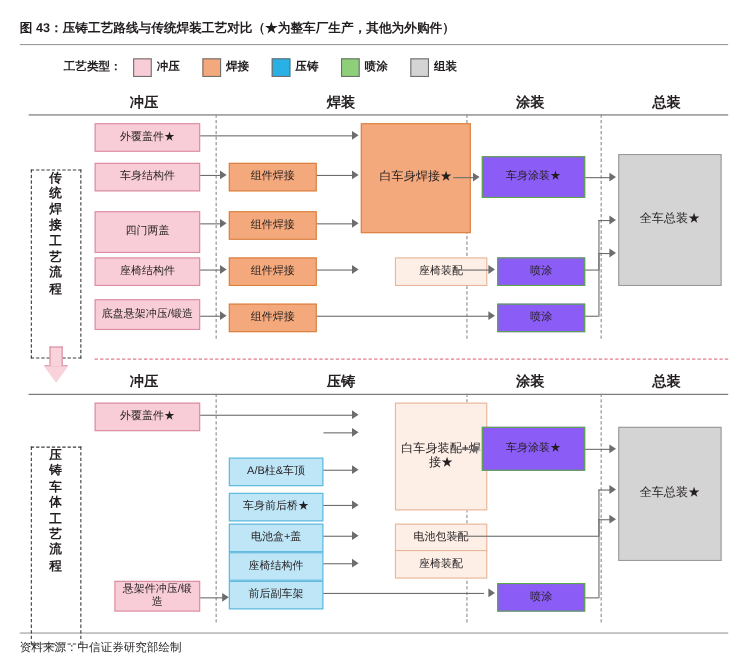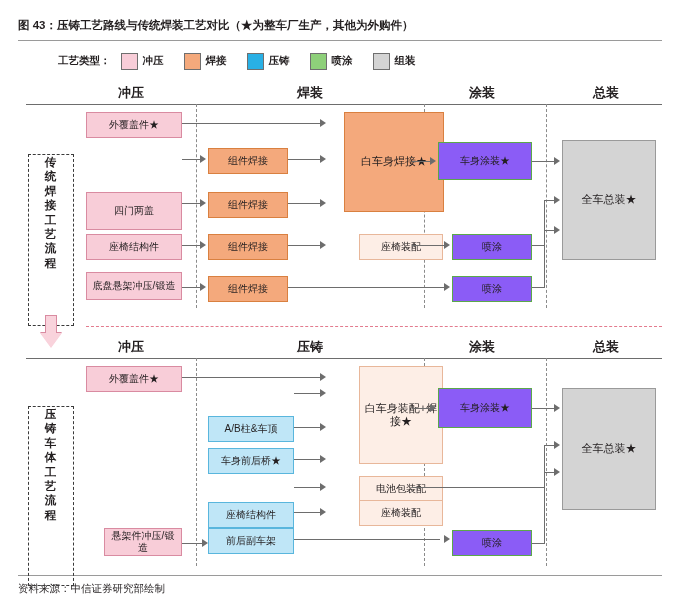--- a/index.html
+++ b/index.html
@@ -206,30 +206,31 @@
 
   <div class="vsep" style="left:196px; top:104px; height:204px;"></div>
   <div class="vsep" style="left:424px; top:104px; height:204px;"></div>
   <div class="vsep" style="left:546px; top:104px; height:204px;"></div>
 
   <div class="stagebox" style="left:28px; top:126px; width:46px; height:172px;">
     <span>传统焊接工艺流程</span>
   </div>
 
   <div class="node pink" style="left:86px; top:112px; width:96px; height:22px;">外覆盖件★</div>
+  <div class="node pink" style="left:86px; top:148px; width:96px; height:22px;">车身结构件</div>
   <div class="node pink" style="left:86px; top:192px; width:96px; height:38px;">四门两盖</div>
   <div class="node pink" style="left:86px; top:234px; width:96px; height:22px;">座椅结构件</div>
   <div class="node pink" style="left:86px; top:272px; width:96px; height:28px;">底盘悬架冲压/锻造</div>
 
   <div class="node orange" style="left:208px; top:148px; width:80px; height:22px;">组件焊接</div>
   <div class="node orange" style="left:208px; top:192px; width:80px; height:22px;">组件焊接</div>
   <div class="node orange" style="left:208px; top:234px; width:80px; height:22px;">组件焊接</div>
   <div class="node orange" style="left:208px; top:276px; width:80px; height:22px;">组件焊接</div>
 
-  <div class="node orange big" style="left:328px; top:112px; width:100px; height:100px;margin-left:16px;">白车身焊接★</div>
+  <div class="node orange big" style="left:328px; top:112px; width:100px; height:100px;">白车身焊接★</div>
 
   <div class="node cream" style="left:328px; top:234px; width:84px; height:26px;">座椅装配</div>
 
   <div class="node green" style="left:438px; top:142px; width:94px; height:38px;">车身涂装★</div>
   <div class="node green" style="left:452px; top:234px; width:80px; height:22px;">喷涂</div>
   <div class="node green" style="left:452px; top:276px; width:80px; height:22px;">喷涂</div>
 
   <div class="node gray big" style="left:562px; top:140px; width:94px; height:120px;">全车总装★</div>
 
   <div class="hline" style="left:182px; top:123px; width:140px;"></div>
@@ -293,20 +294,21 @@
 
   <div class="stagebox" style="left:28px; top:378px; width:46px; height:180px;">
     <span>压铸车体工艺流程</span>
   </div>
 
   <div class="node pink" style="left:86px; top:366px; width:96px; height:22px;">外覆盖件★</div>
   <div class="node pink" style="left:104px; top:528px; width:78px; height:28px;">悬架件冲压/锻造</div>
 
   <div class="node blue" style="left:208px; top:416px; width:86px; height:22px;">A/B柱&amp;车顶</div>
   <div class="node blue" style="left:208px; top:448px; width:86px; height:22px;">车身前后桥★</div>
+  <div class="node blue" style="left:208px; top:476px; width:86px; height:22px;">电池盒+盖</div>
   <div class="node blue" style="left:208px; top:502px; width:86px; height:22px;">座椅结构件</div>
   <div class="node blue" style="left:208px; top:528px; width:86px; height:22px;">前后副车架</div>
 
   <div class="node cream big" style="left:328px; top:366px; width:84px; height:98px;">白车身装配+焊接★</div>
   <div class="node cream" style="left:328px; top:476px; width:84px; height:22px;">电池包装配</div>
   <div class="node cream" style="left:328px; top:500px; width:84px; height:24px;">座椅装配</div>
 
   <div class="node green" style="left:438px; top:388px; width:94px; height:40px;">车身涂装★</div>
   <div class="node green" style="left:452px; top:530px; width:80px; height:26px;">喷涂</div>
 

